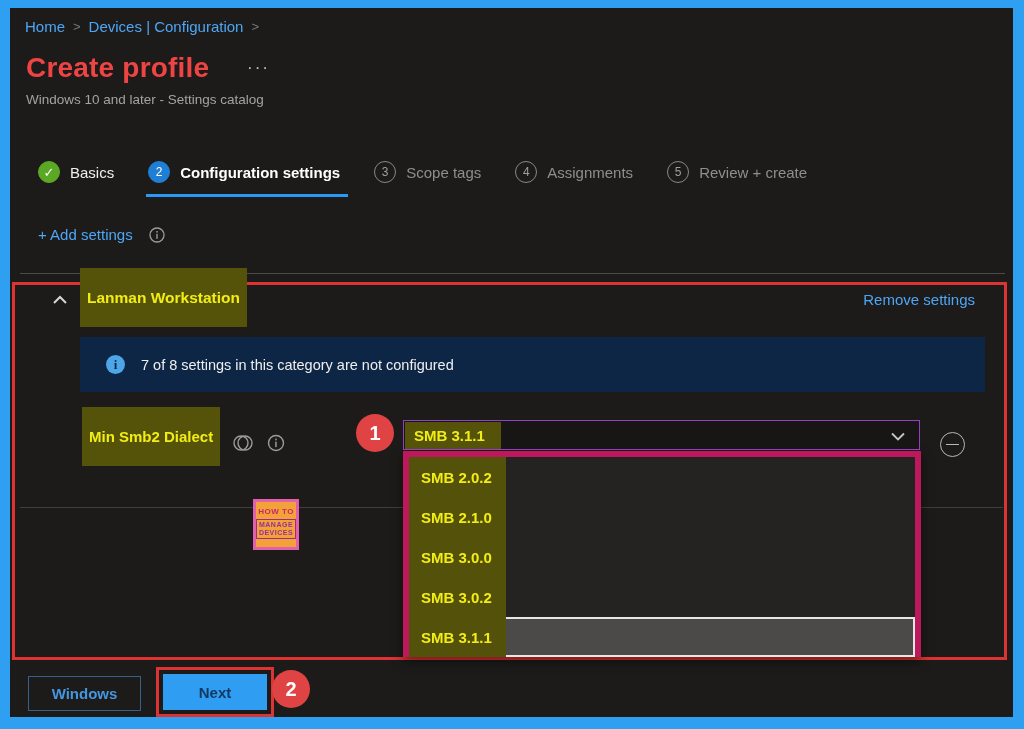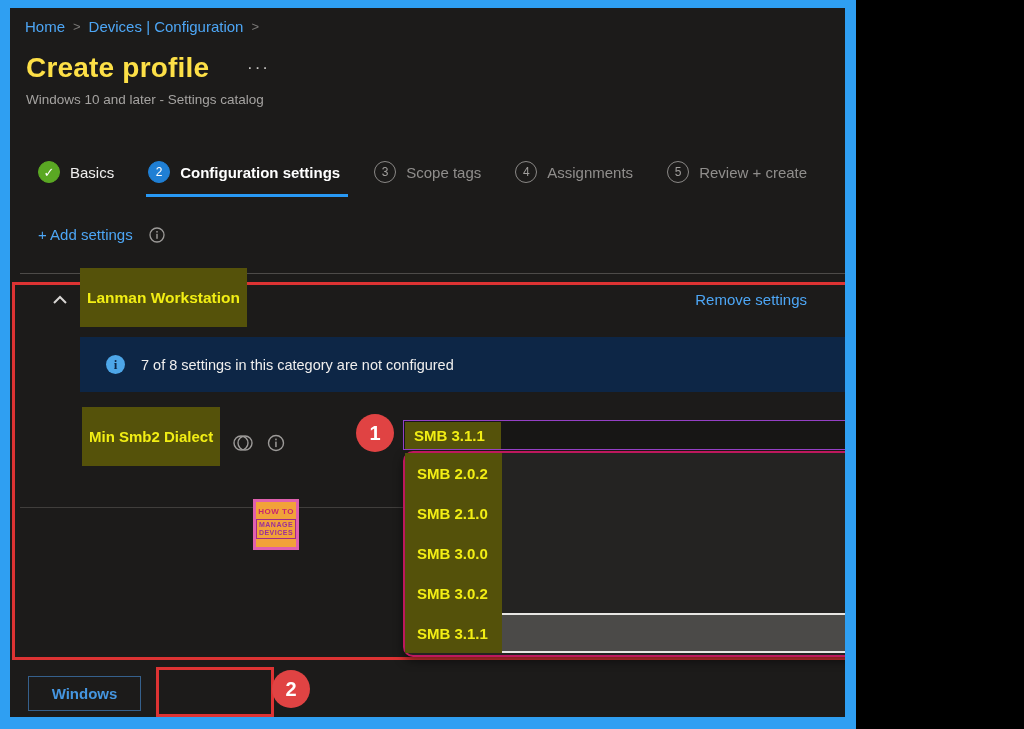--- a/index.html
+++ b/index.html
@@ -1,26 +1,26 @@
 <!DOCTYPE html>
 <html><head>
 <meta charset="utf-8">
 <style>
   * { margin:0; padding:0; box-sizing:border-box; }
   body { font-family:"Liberation Sans", sans-serif; background:#000; }
-  .screen { position:relative; width:856px; height:729px; background:#2f9ff2; overflow:hidden; }
+  .screen { position:relative; width:1024px; height:729px; background:#2f9ff2; overflow:hidden; }
   .content { position:absolute; left:10px; top:8px; right:11px; bottom:12px; background:#1c1b1a; overflow:hidden; }
 
   
   .breadcrumb { position:absolute; left:15px; top:10px; font-size:15px; display:flex; gap:8px; align-items:center; }
   .crumb { color:#4da6f5; cursor:pointer; }
   .crumb-sep { color:#7a7876; font-size:13px; }
 
   
-  .title { position:absolute; left:16px; top:44px; font-size:28px; font-weight:bold; color:#fde047; letter-spacing:.2px; }
+  .title { position:absolute; left:16px; top:44px; font-size:28px; font-weight:bold; color:#ef4444; letter-spacing:.2px; }
   .title-dots { position:absolute; left:237px; top:50px; color:#c8c6c4; font-size:17px; letter-spacing:2px; cursor:pointer; }
   .subtitle { position:absolute; left:16px; top:84px; font-size:13.5px; color:#a5a3a1; }
 
   
   .steps { position:absolute; left:28px; top:148px; display:flex; gap:34px; align-items:center; height:32px; }
   .step { position:relative; display:flex; align-items:center; gap:10px; cursor:pointer; }
   .badge-circle { width:22px; height:22px; border-radius:50%; display:flex; align-items:center; justify-content:center;
                   font-size:12px; color:#a19f9d; border:1px solid #8a8886; }
   .step-label { font-size:15px; color:#908e8c; }
   .step.done .badge-circle { background:#5aa823; border-color:#5aa823; color:#fff; font-size:13px; }
@@ -65,21 +65,21 @@
   .dd-field .yhl { font-size:15px; font-weight:600; padding:5px 16px 5px 9px; margin-left:1px; }
   .dd-field .chev { position:absolute; right:14px; top:11px; }
 
   
   .minus-btn { position:absolute; left:930px; top:424px; width:25px; height:25px; border:1.5px solid #b9b7b5;
                border-radius:50%; cursor:pointer; z-index:2; }
   .minus-btn .bar { position:absolute; left:5px; right:5px; top:10.5px; height:1.5px; background:#b9b7b5; }
 
   
   .dd-list { position:absolute; left:393px; top:443px; width:518px; height:206px; background:#242322;
-             border:2px solid #be185d; border-radius:10px; z-index:5; box-shadow:0 4px 10px rgba(0,0,0,.5); }
+             border:6px solid #be185d; border-radius:0; z-index:5; box-shadow:0 4px 10px rgba(0,0,0,.5); }
   .dd-item { position:relative; height:40px; display:flex; align-items:center; cursor:pointer; }
   .dd-band { position:absolute; left:0; top:0; bottom:0; width:97px; background:#54510a; }
   .dd-item-label { position:relative; color:#f2ee14; font-size:15px; font-weight:600; padding-left:12px; }
   .dd-item.hovered { background:#4b4a48; outline:2px solid #e8e6e4; outline-offset:-2px; }
 
   
   .watermark { position:absolute; left:243px; top:491px; width:46px; height:51px; background:#f2a239;
                border:3px solid #e060ae; z-index:2; display:flex; flex-direction:column; align-items:center; }
   .wm-top { color:#c7266f; font-size:8px; font-weight:bold; margin-top:5px; letter-spacing:.5px; }
   .wm-box { border:1.5px solid #a02a8a; margin-top:3px; padding:1px 2px; text-align:center; }
@@ -223,16 +223,17 @@
     <div class="watermark">
       <div class="wm-top">HOW TO</div>
       <div class="wm-box">
         <div class="wm-mid">MANAGE</div>
         <div class="wm-bot">DEVICES</div>
       </div>
     </div>
 
     <button class="prev-btn">Windows</button>
     <div class="next-annotation"></div>
+    <button class="next-btn">Next</button>
     <div class="num-badge" style="left:262px; top:662px;">2</div>
 
   </div>
 </div>
 
 </body></html>

